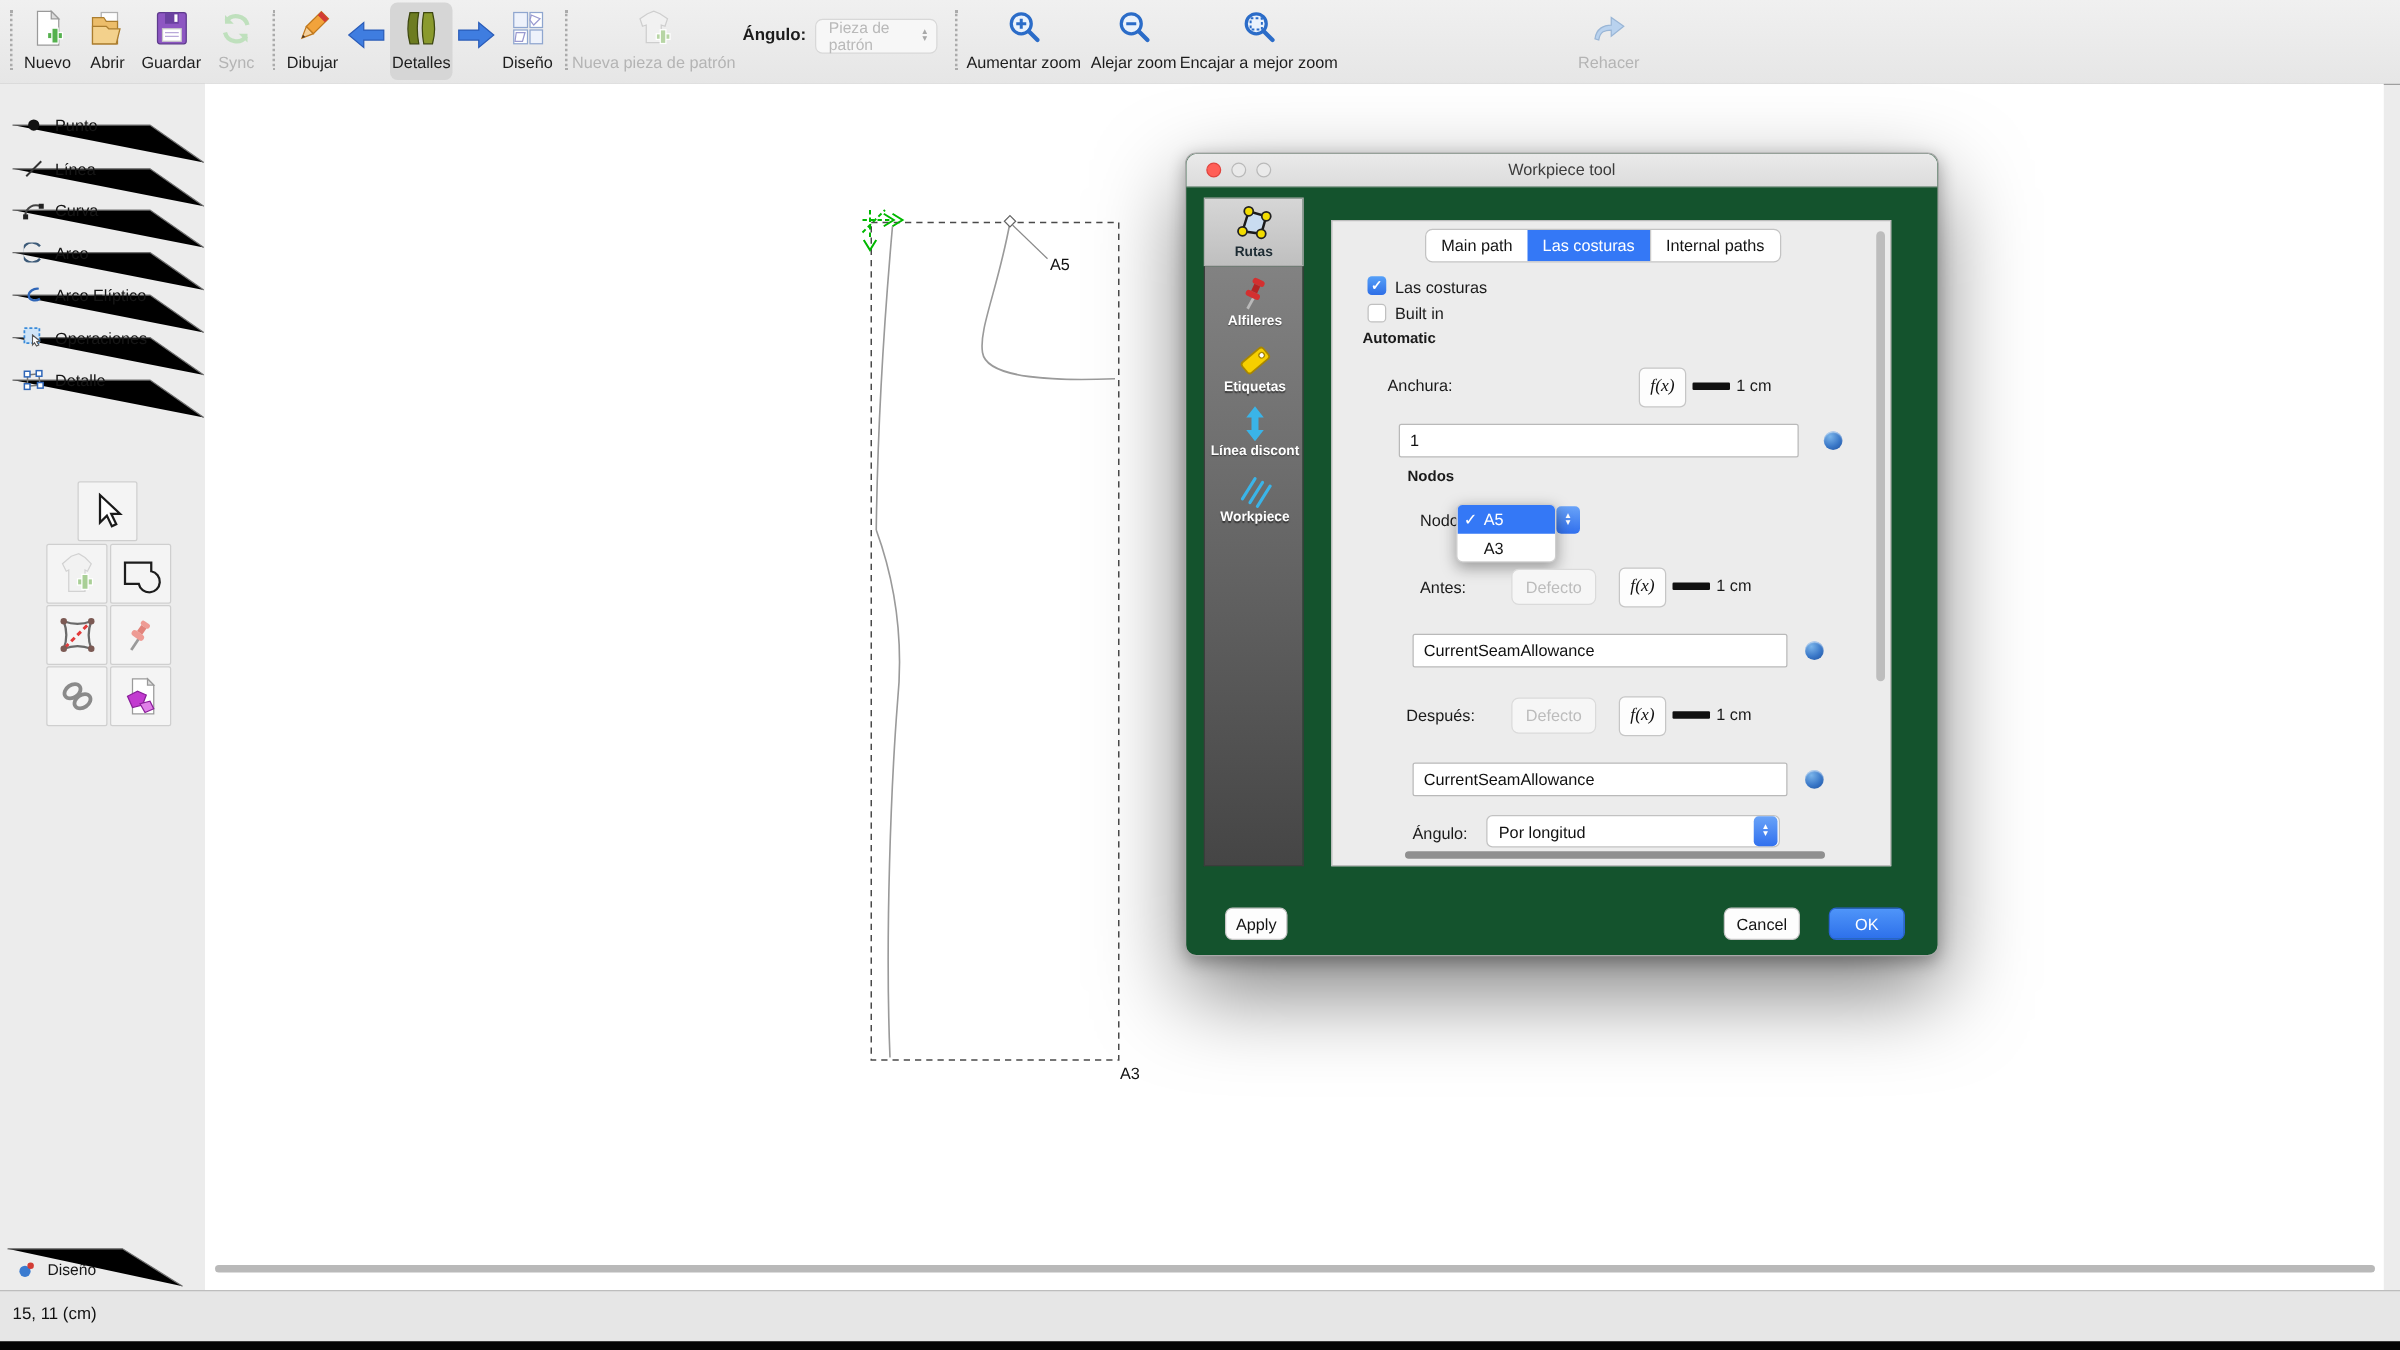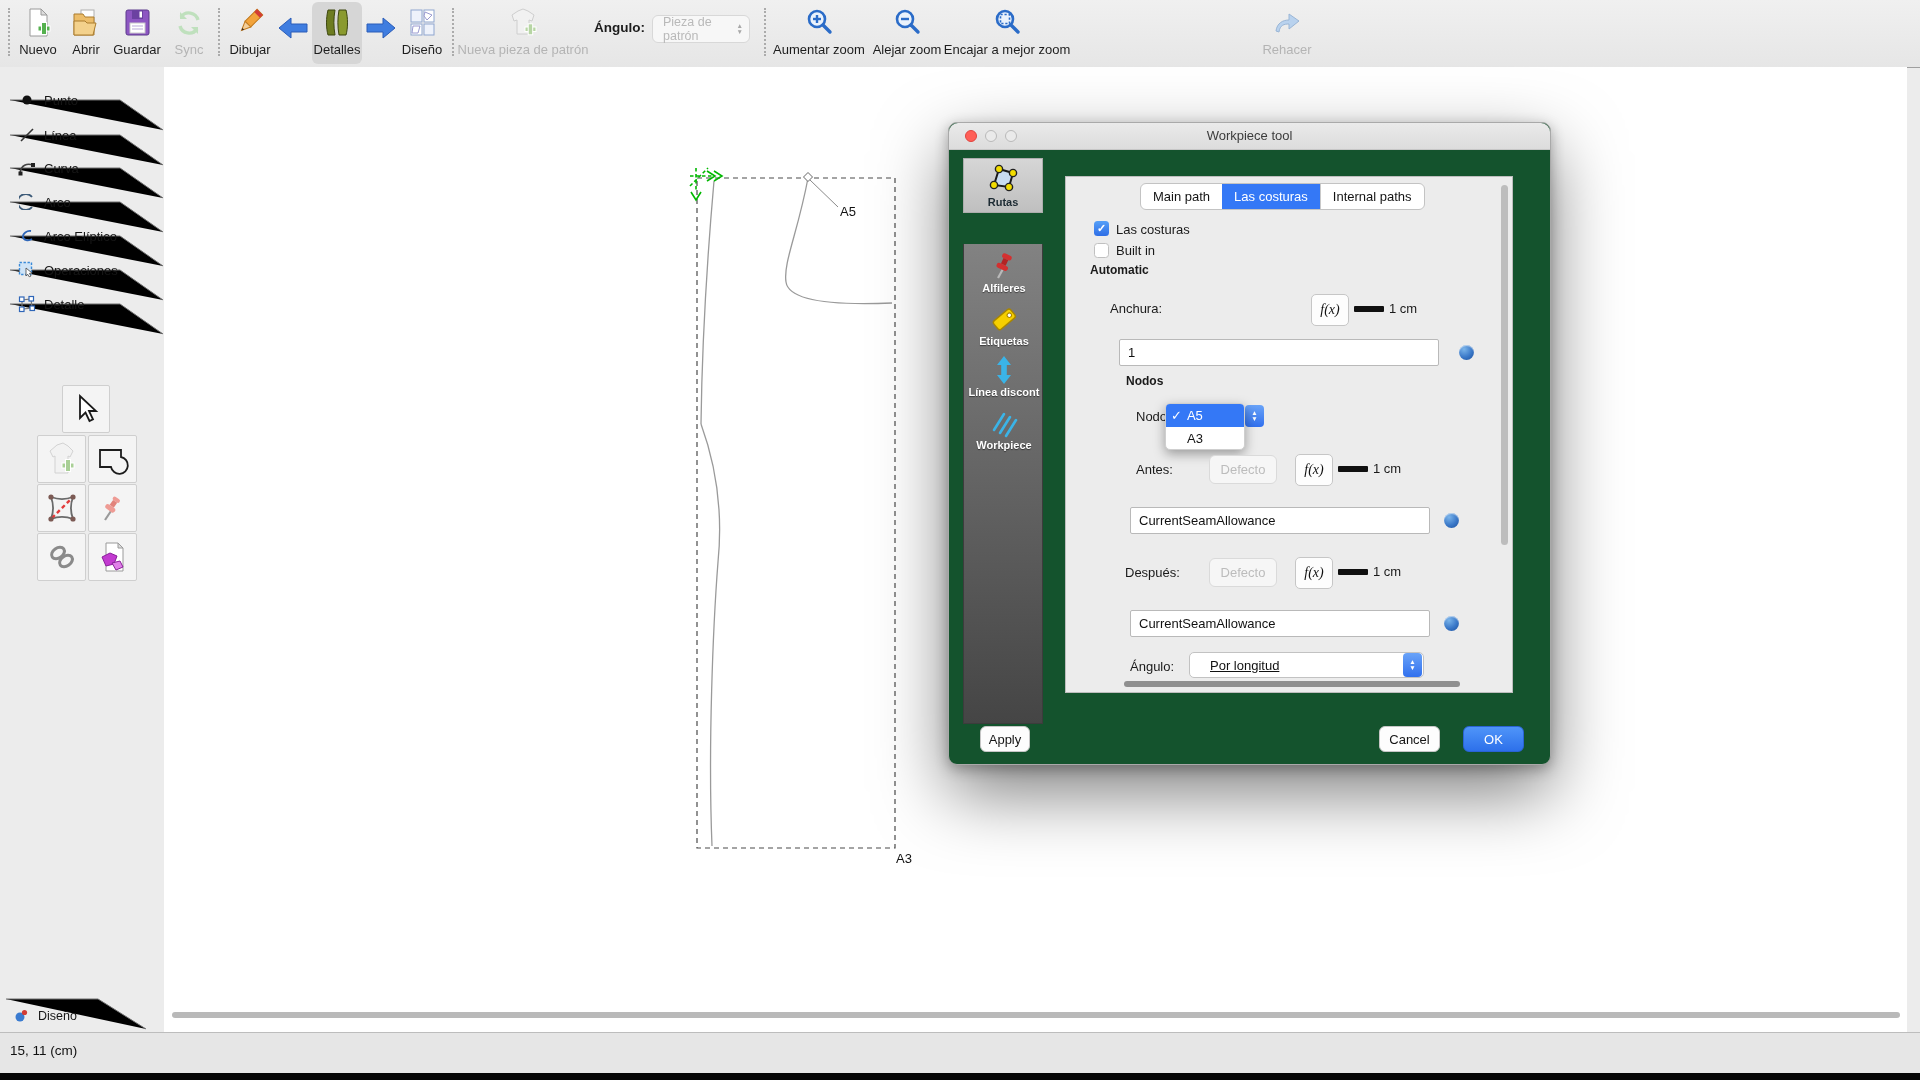--- a/index.html
+++ b/index.html
@@ -39,21 +39,21 @@
           border:1px solid #a9a9a9;border-radius:9px;
           box-shadow:0 28px 70px rgba(0,0,0,.5),0 4px 14px rgba(0,0,0,.3);}
   .dlg-titlebar{position:absolute;left:0;top:0;right:0;height:26px;border-radius:9px 9px 0 0;
                 background:linear-gradient(#eaeaea,#dcdcdc);border-bottom:1px solid #c6c6c6;}
   .dlg-title{position:absolute;left:0;right:0;top:5px;text-align:center;font-size:13px;color:#3c3c3c;}
   .light{position:absolute;top:7px;width:12px;height:12px;border-radius:50%;}
   .dlg-nav{position:absolute;left:14px;top:35px;width:80px;height:535px;}
   .nav-sel{height:55px;background:linear-gradient(#d6d6d6,#bfbfbf);border:1px solid #adadad;box-sizing:border-box;
            display:flex;flex-direction:column;align-items:center;justify-content:center;}
   .nav-dark{position:absolute;left:0;top:55px;width:80px;height:480px;box-sizing:border-box;
-            background:linear-gradient(#828282,#454545);border:1px solid #3c3c3c;border-top:none;margin-top:31px;}
+            background:linear-gradient(#828282,#454545);border:1px solid #3c3c3c;border-top:none;}
   .nav-item{position:absolute;left:0;width:80px;display:flex;flex-direction:column;align-items:center;}
   .nav-lbl{font-size:11px;font-weight:bold;color:#fff;white-space:nowrap;margin-top:1px;text-shadow:0 1px 1px rgba(0,0,0,.5);}
   .nav-sel .nav-lbl{color:#1d2b33;text-shadow:none;}
   .dlg-content{position:absolute;left:116px;top:53px;width:448px;height:517px;background:#ececec;
                border:1px solid #bdbdbd;box-sizing:border-box;}
   .seg{position:absolute;top:6px;height:25px;display:flex;background:#fff;border:1px solid #c3c3c3;
        border-radius:6px;overflow:hidden;}
   .seg-item{font-size:13px;color:#141414;display:flex;align-items:center;justify-content:center;padding:0 12px;}
   .seg-item + .seg-item{border-left:1px solid #c9c9c9;}
   .seg-item.sel{background:#3478f6;color:#fff;border-left:none;}
@@ -74,21 +74,21 @@
            font-size:13px;color:#bcbcbc;display:flex;align-items:center;justify-content:center;}
   .popup{position:absolute;width:78px;background:#fff;border:1px solid #cfcfcf;border-radius:5px;
          box-shadow:0 4px 12px rgba(0,0,0,.35);overflow:hidden;}
   .popup .row1{height:23px;background:#3478f6;color:#fff;font-size:13px;display:flex;align-items:center;padding-left:5px;gap:5px;}
   .popup .row2{height:22px;color:#141414;font-size:13px;display:flex;align-items:center;padding-left:21px;}
   .stepper{position:absolute;width:19px;height:22px;border-radius:4px;
            background:linear-gradient(#69a3f8,#3170ee);display:flex;flex-direction:column;align-items:center;
            justify-content:center;line-height:6px;font-size:6.5px;color:#fff;}
   .combo{position:absolute;height:26px;background:#fff;border:1px solid #c2c2c2;border-radius:5px;
          display:flex;align-items:center;box-sizing:border-box;}
-  .combo .txt{flex:1;font-size:13px;color:#111;padding-left:20px;text-decoration:underline;}
+  .combo .txt{flex:1;font-size:13px;color:#111;padding-left:9px;}
   .combo .cstep{width:19px;height:24px;border-radius:4px;background:linear-gradient(#69a3f8,#3170ee);
                 display:flex;flex-direction:column;align-items:center;justify-content:center;
                 line-height:6px;font-size:6.5px;color:#fff;margin-right:1px;}
   .btn{position:absolute;height:24px;background:#fdfdfd;border:1px solid #c6c6c6;border-radius:6px;
        font-size:13px;color:#141414;display:flex;align-items:center;justify-content:center;}
   .btn.primary{background:linear-gradient(#4f95f9,#2d70ea);border:1px solid #2a63d4;color:#fff;}
   .vscroll{position:absolute;width:7px;background:#bdbdbd;border-radius:4px;}
   .hscroll-d{position:absolute;height:6px;background:#8f8f8f;border-radius:3px;}
   .small-lbl{position:absolute;font-size:12px;color:#1a1a1a;font-weight:bold;white-space:nowrap;}
 </style>

